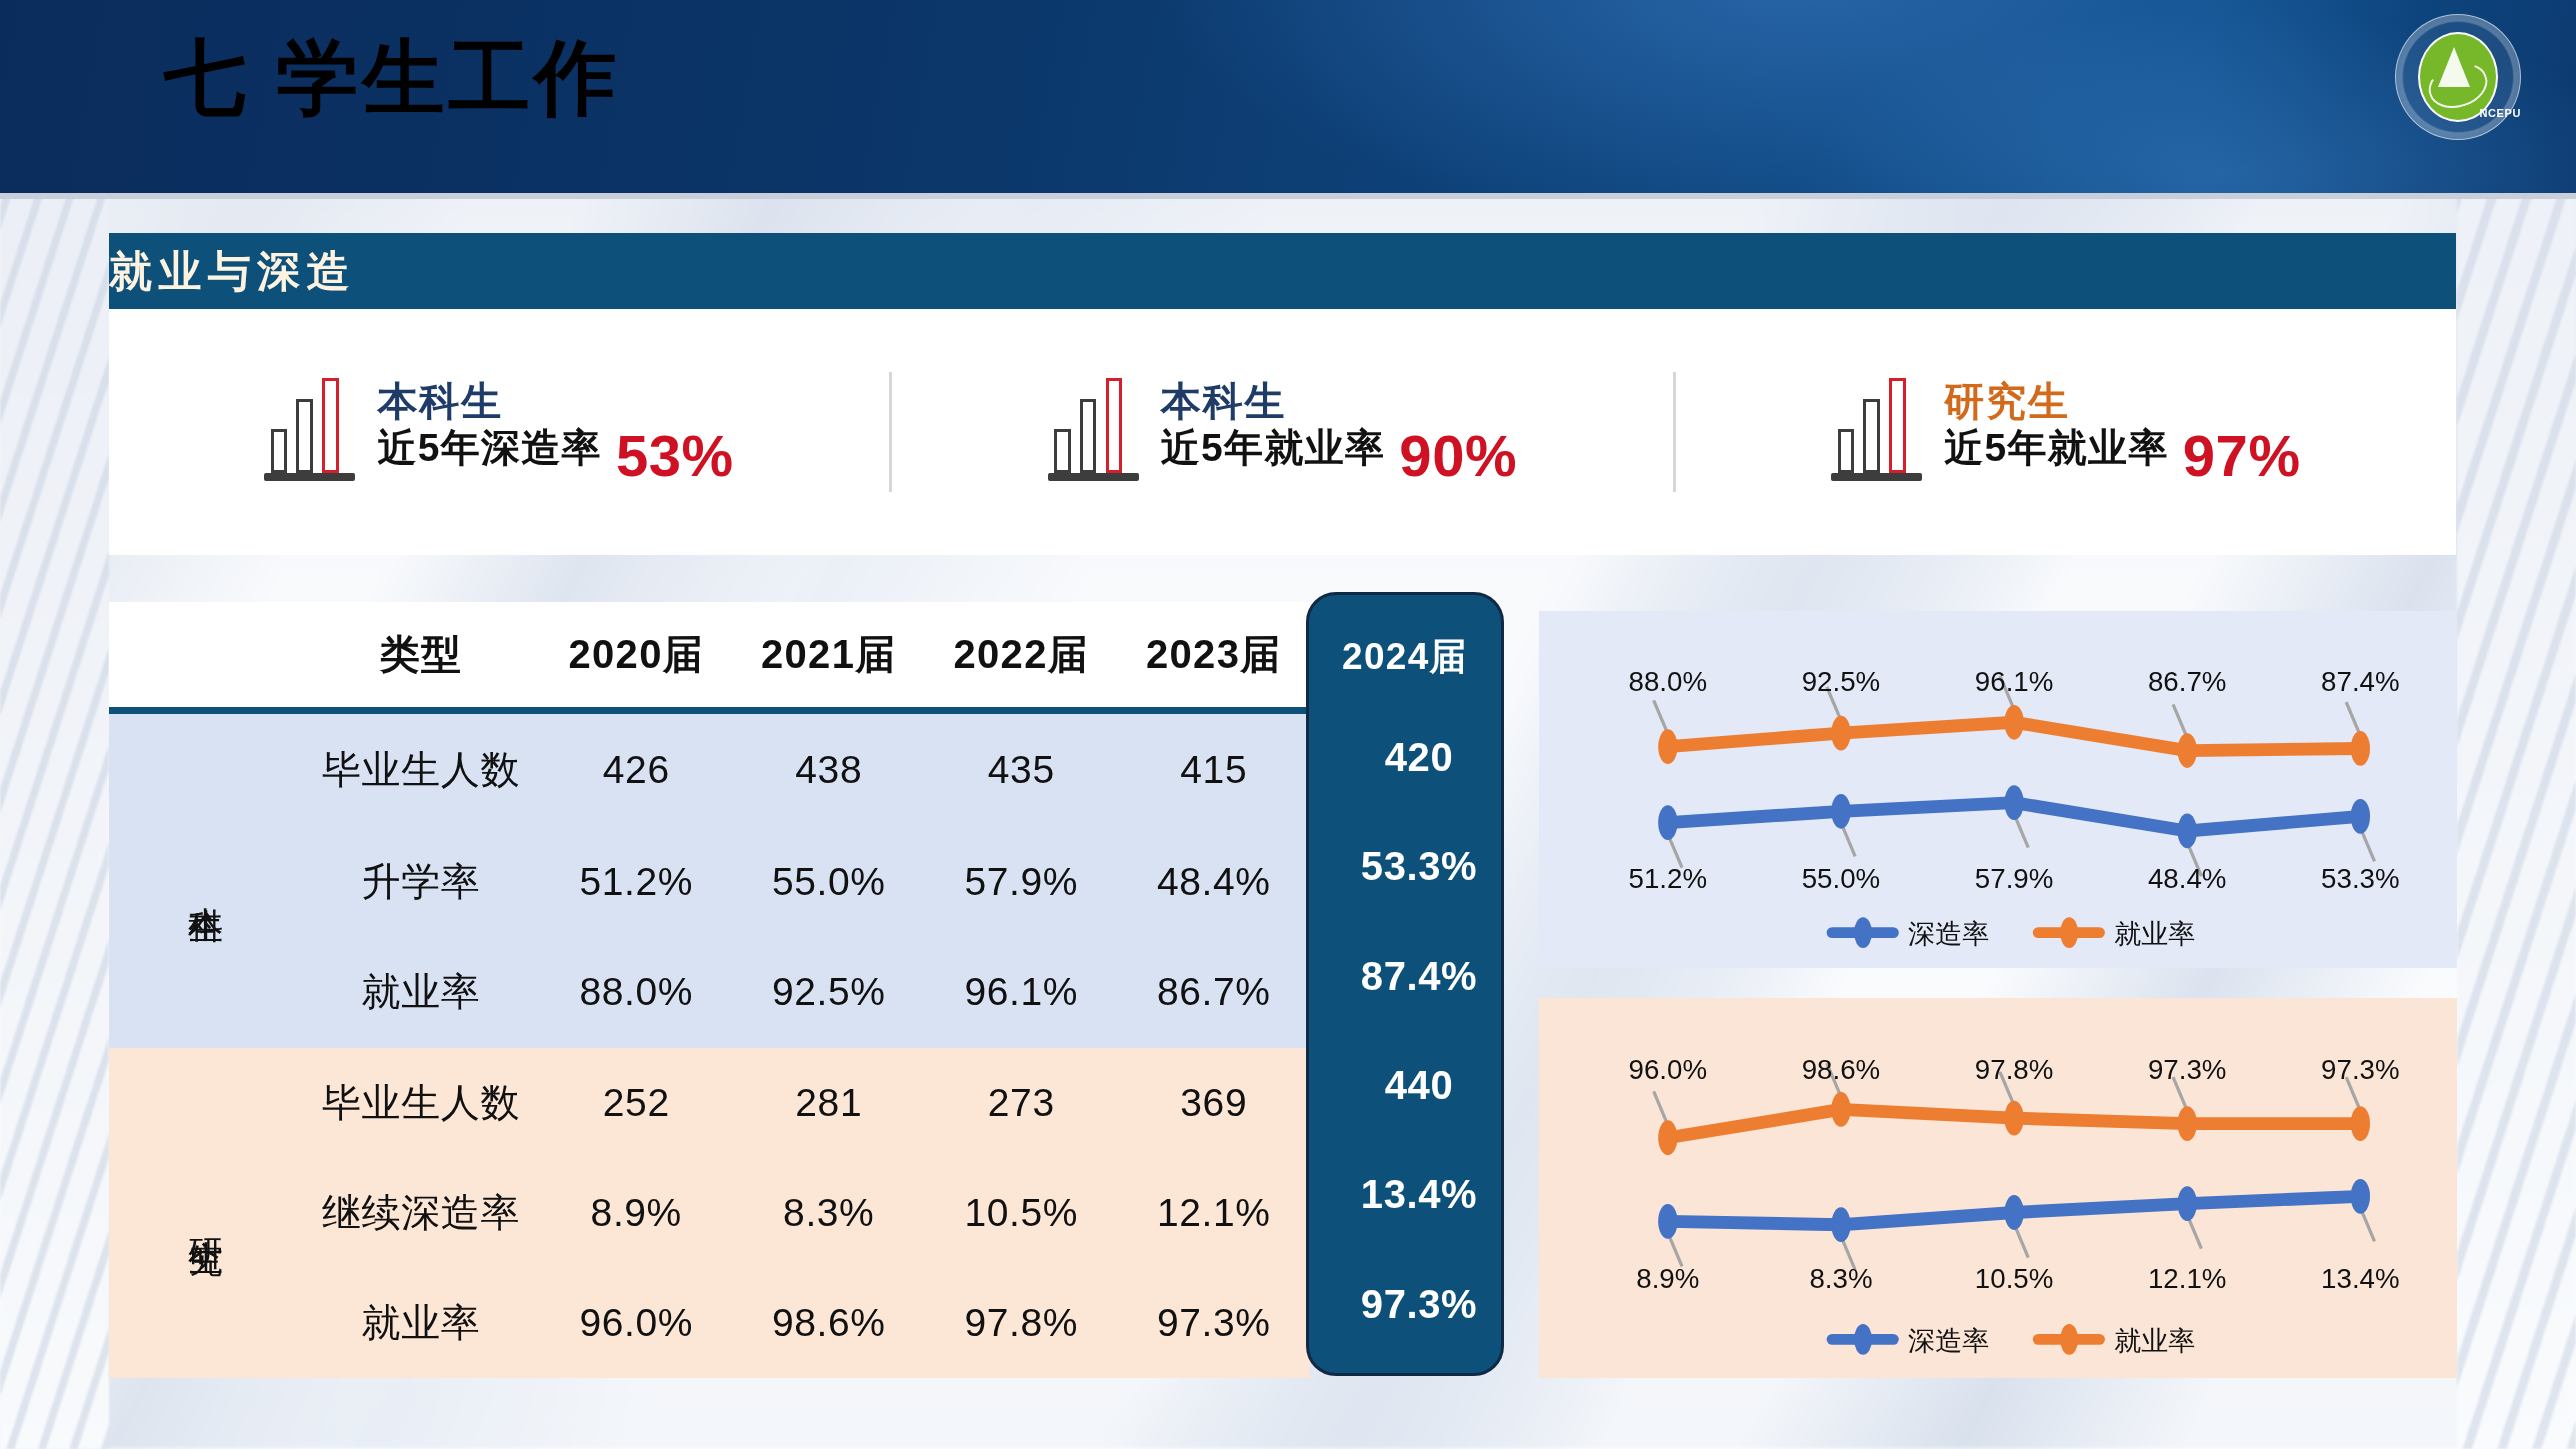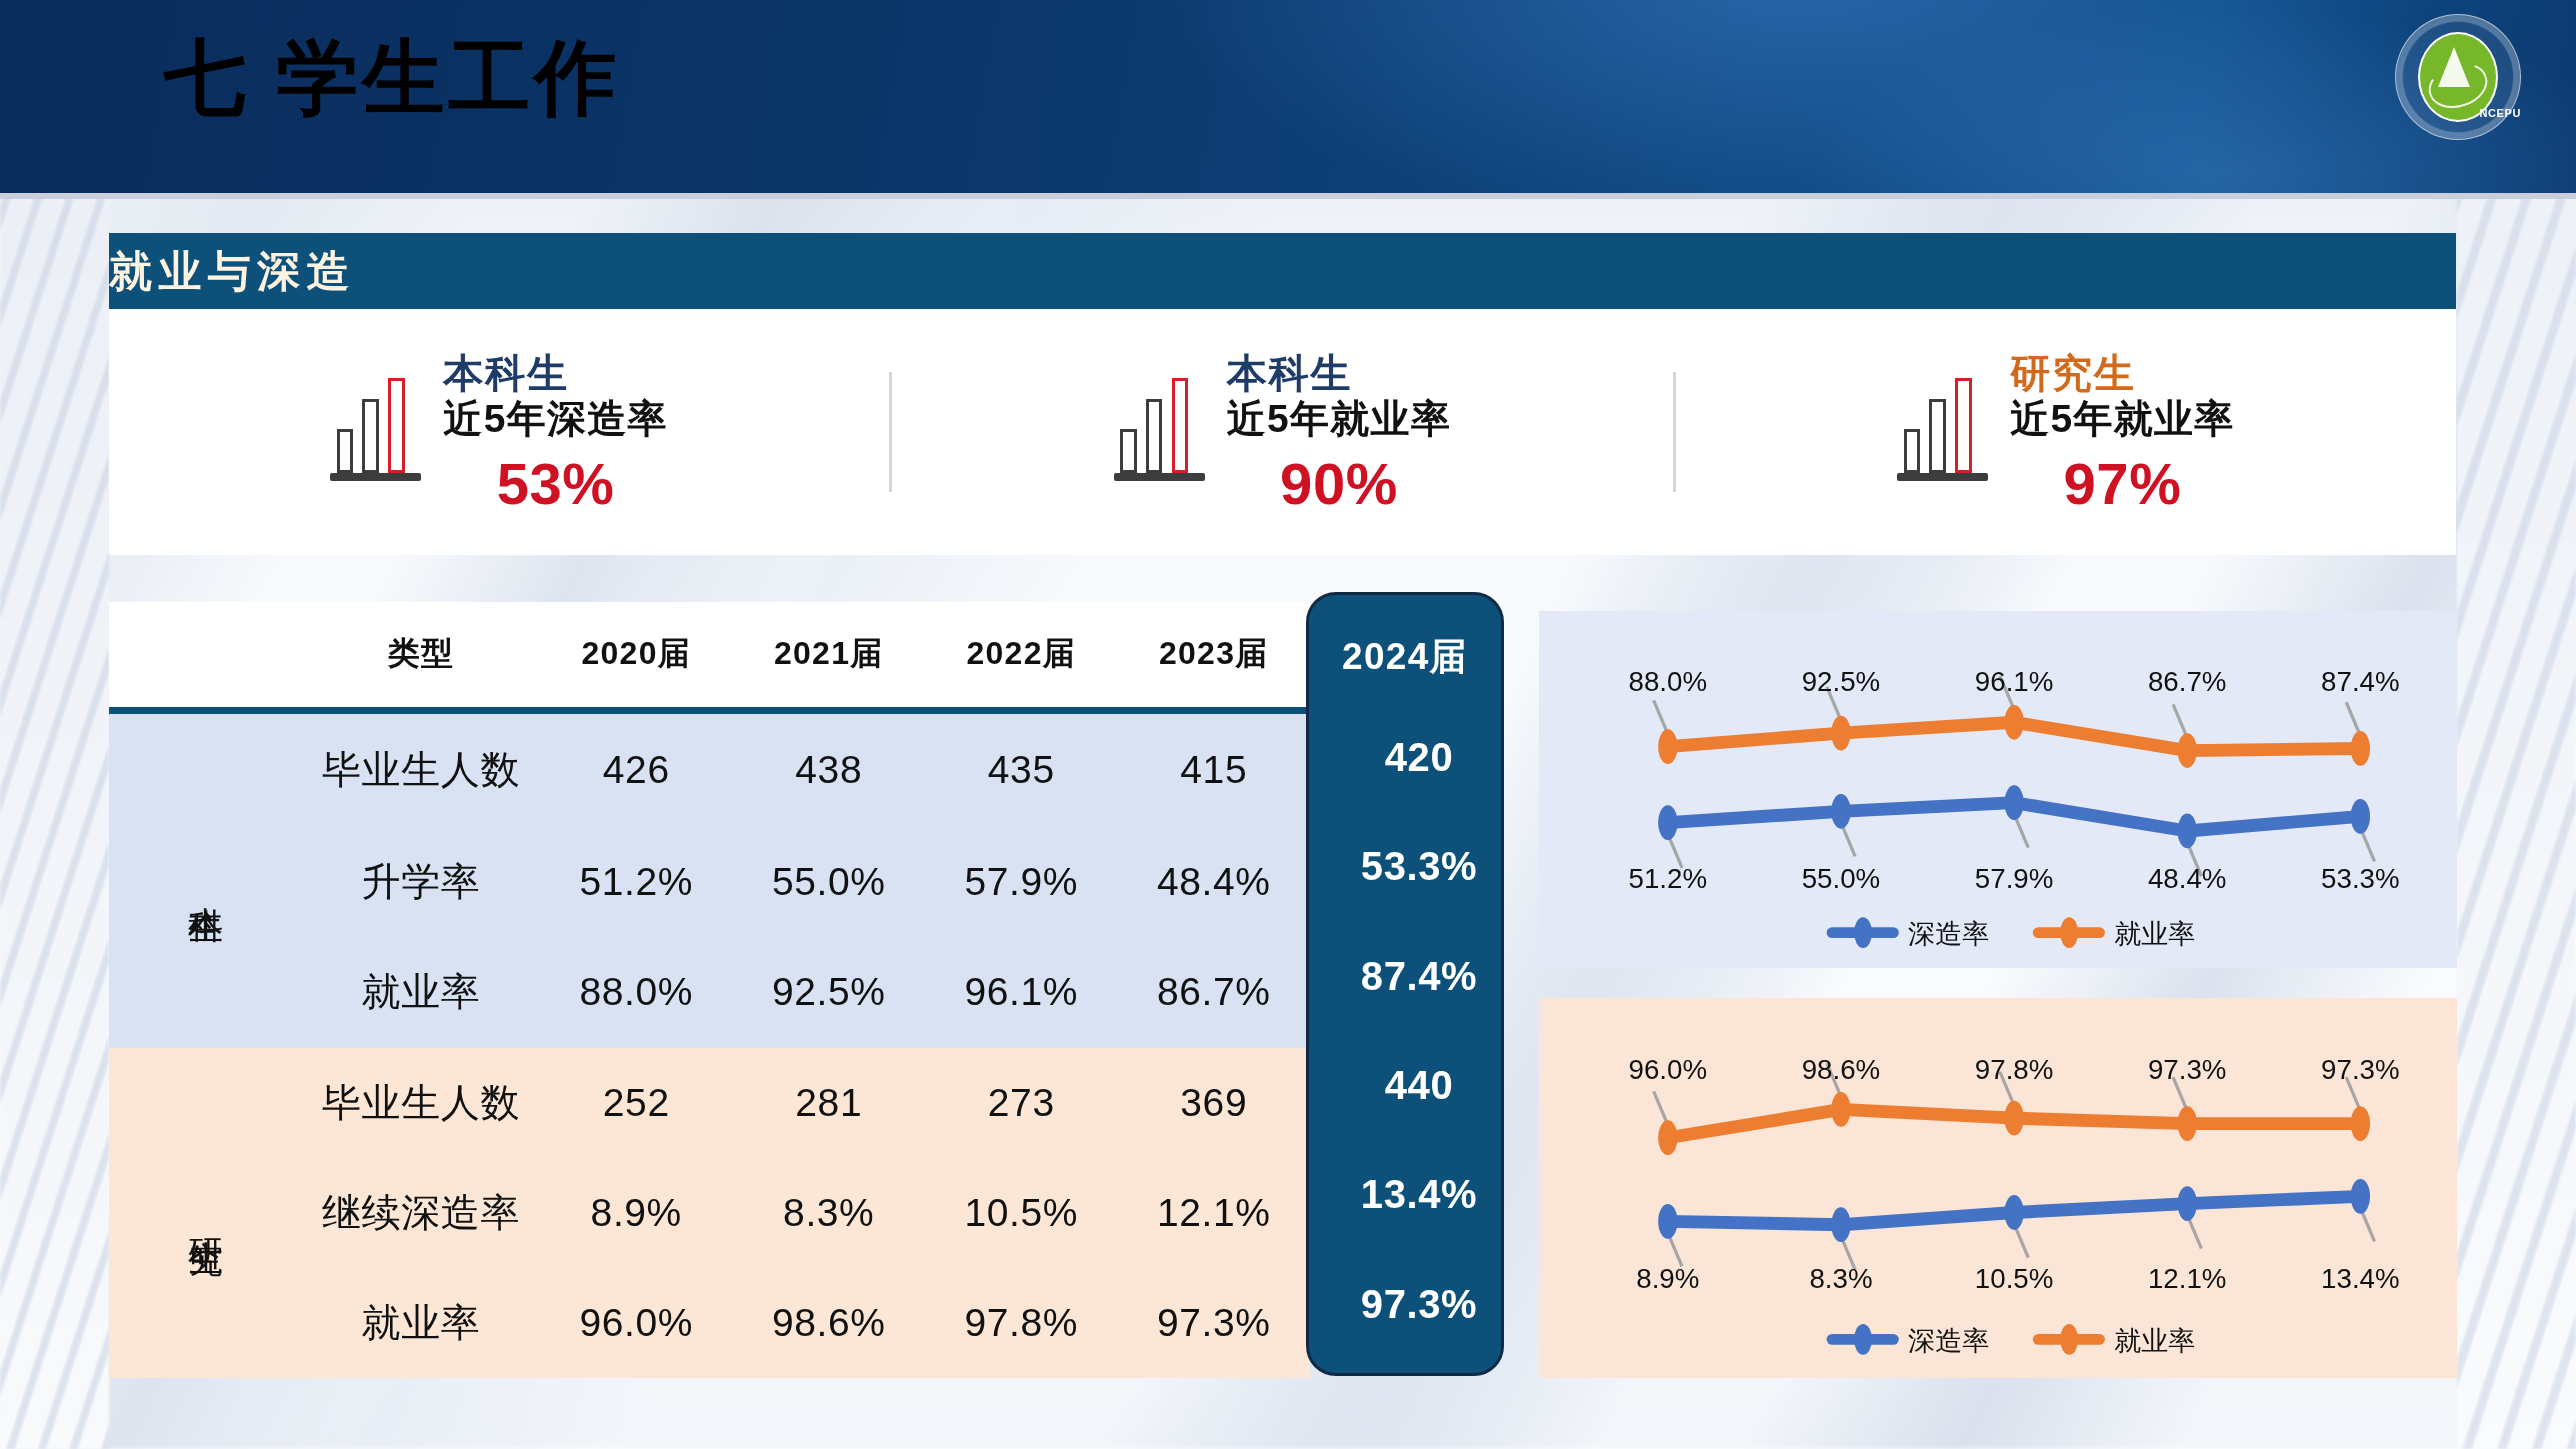--- a/index.html
+++ b/index.html
@@ -146,21 +146,21 @@
     position:absolute; left:58px; bottom:7.7px; width:16.7px; height:95px;
     border:3.9px solid #d5202c; background:#ffffff;
   }
   .stat-text{ display:flex; flex-direction:column; justify-content:center; }
   .stat-degree{
     font-size:40px; font-weight:bold; line-height:1.12; letter-spacing:1.9px;
   }
   .stat-degree.navy{ color:#1f3c68; }
   .stat-degree.orange{ color:#d2691b; }
   .stat-bottom{
-    display:flex; align-items:center; gap:14px; margin-top:2.6px;flex-direction:column;
+    display:flex; align-items:flex-start; gap:14px; margin-top:2.6px;
   }
   .stat-metric{
     font-size:39px; font-weight:bold; color:#111111; letter-spacing:1.3px; line-height:1.1;
   }
   .stat-value{
     font-size:58px; font-weight:bold; color:#cf1124; line-height:1; letter-spacing:0.6px;
   }
 
   
   #table-card{
@@ -170,21 +170,21 @@
   #table-card table{
     width:100%; height:100%; border-collapse:collapse; table-layout:fixed;
   }
   #table-card th, #table-card td{
     text-align:center; vertical-align:middle; color:#111111;
   }
   .col-stub{ width:193px; }
   .col-metric{ width:238px; }
   .col-year{ width:auto; }
   #table-head-row th{
-    height:108px; font-size:32px; font-weight:bold; letter-spacing:1.3px;
+    height:108px; font-size:40px; font-weight:bold; letter-spacing:1.3px;
     border-bottom:7px solid #0d5079; background:#ffffff;
   }
   .row-under td{ background:#d8e2f3; }
   .row-grad td{ background:#fce7d7; }
   #table-card tbody td{
     height:auto; font-size:39px; letter-spacing:0.6px; padding:0;
   }
   .stub-cell{
     font-size:35px; line-height:1.14; letter-spacing:1.3px;
     writing-mode:vertical-rl; text-orientation:upright;

